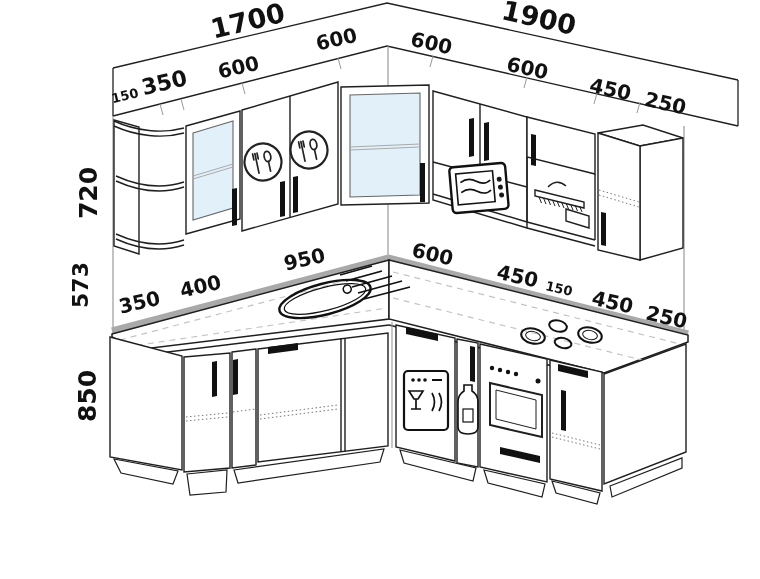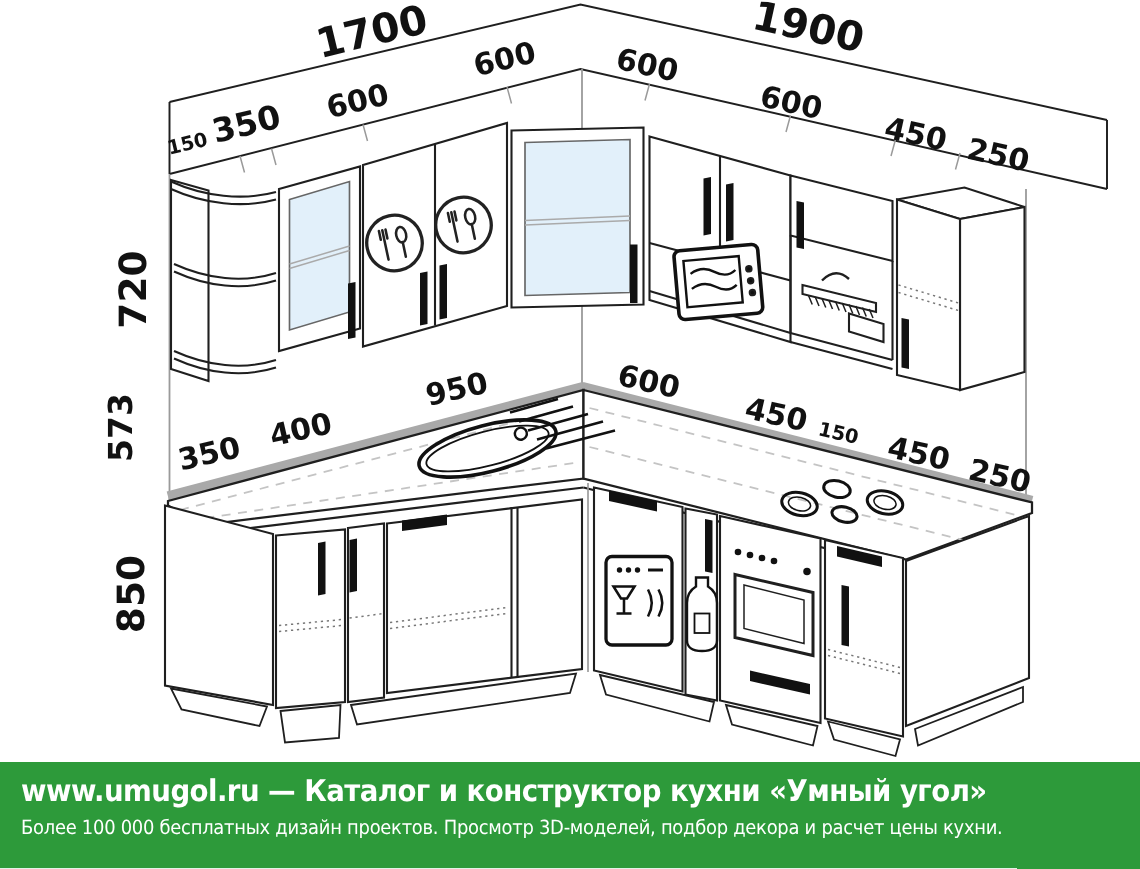--- a/index.html
+++ b/index.html
@@ -268,17 +268,13 @@
         <text class="dim" text-anchor="middle" transform="translate(611,309) rotate(13)">450</text>
         <text class="dim" text-anchor="middle" transform="translate(665,324) rotate(13)">250</text>
 
         <text class="dim-vert" text-anchor="middle" transform="translate(97,193) rotate(-90)">720</text>
         <text class="dim-vert2" text-anchor="middle" transform="translate(88,285) rotate(-90)">573</text>
         <text class="dim-vert" text-anchor="middle" transform="translate(96,396) rotate(-90)">850</text>
       </g>
     </svg>
   </div>
 
-  <div class="footer">
-    <div class="footer-title">www.umugol.ru — Каталог и конструктор кухни «Умный угол»</div>
-    <div class="footer-subtitle">Более 100 000 бесплатных дизайн проектов. Просмотр 3D-моделей, подбор декора и расчет цены кухни.</div>
-  </div>
 </div>
 
 </body></html>

